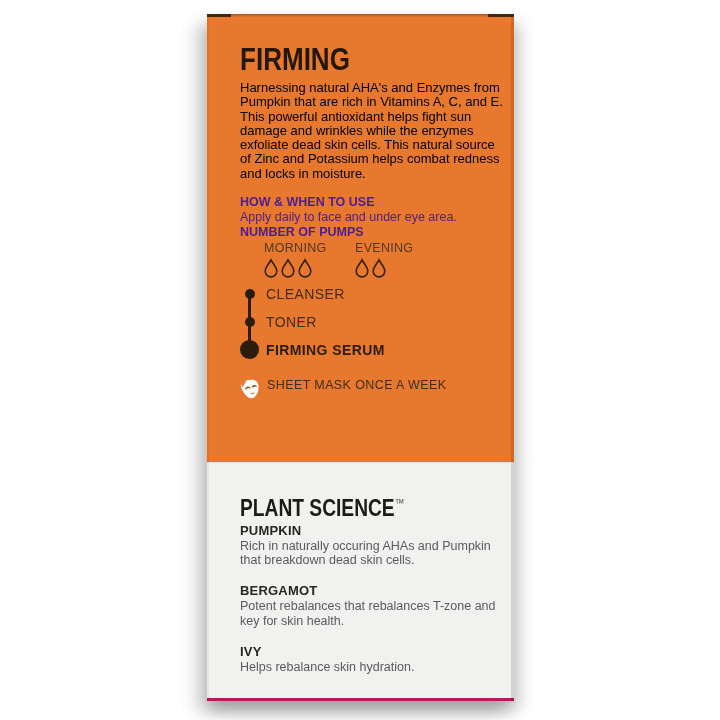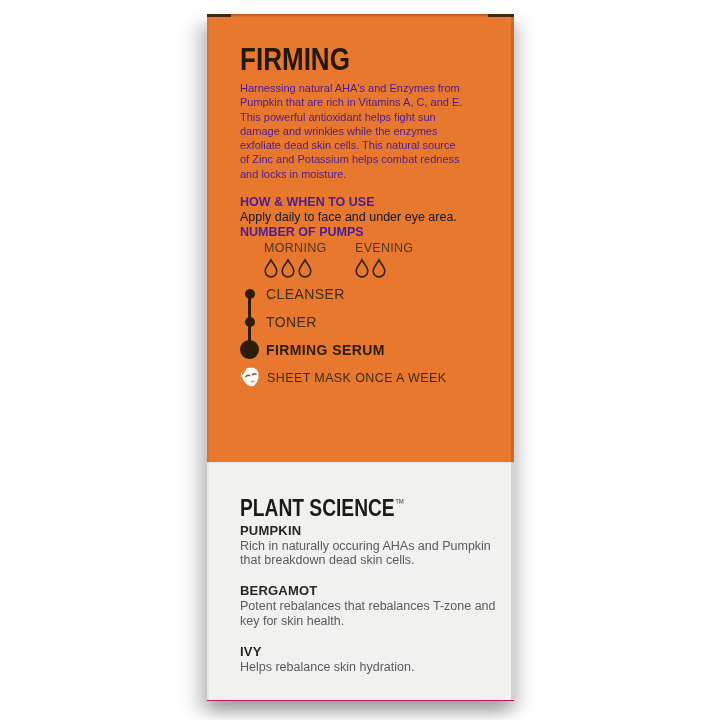--- a/index.html
+++ b/index.html
@@ -56,38 +56,38 @@
     font-size: 31px;
     line-height: 28px;
     font-weight: bold;
     color: #231808;
     transform: scaleX(0.84);
     transform-origin: left bottom;
     letter-spacing: 0px;
     white-space: nowrap;
   }
   .desc-line {
-    font-size: 11px;
+    font-size: 13px;
     line-height: 14.3px;
-    color: #4c1d95;
+    color: #000000;
     white-space: nowrap;
   }
   .sub-heading {
     font-size: 12.5px;
     font-weight: bold;
     line-height: 14.5px;
     color: #4c1d95;
     white-space: nowrap;
   }
   .mt14 { margin-top: 14px; }
   .mt13 { margin-top: 1px; }
   .body-line {
     font-size: 12.5px;
     line-height: 14.5px;
-    color: #0f172a;
+    color: #4c1d95;
     white-space: nowrap;
   }
   .pumps-columns { display: flex; margin-top: 1px; margin-left: 24px; }
   .pump-col-morning { width: 91px; }
   .pump-col-evening { }
   .pump-col-label {
     font-size: 12.5px; line-height: 15px; color: #4d3920; letter-spacing: 0.3px;
   }
   .drops { display: flex; gap: 3px; margin-top: 2px; height: 22px; align-items: flex-start; }
   .drop-icon { width: 14px; height: 21px; display: block; }
@@ -112,35 +112,35 @@
     background: #2b1d0c;
   }
   .routine-item.current .step-dot {
     width: 19px; height: 19px; margin-top: -9.5px; left: 0px;
   }
   .step-label {
     font-size: 14px; color: #3f2d16; letter-spacing: 0.4px; white-space: nowrap;
   }
   .routine-item.current .step-label { font-weight: bold; color: #2b1d0c; }
 
-  .mask-row { display: flex; align-items: center; margin-top: 2px; margin-left: -2px; }
+  .mask-row { display: flex; margin-top: 14px; margin-left: -2px; }
   .mask-icon { width: 25px; height: 24px; display: block; }
   .mask-label {
     margin-left: 4px;
     font-size: 12.5px; color: #3f2d16; letter-spacing: 0.4px; white-space: nowrap;
   }
 
   
   .science-panel {
     flex: 1;
     background: #f1f1f0;
     padding: 29px 24px 0 33px;
     box-sizing: border-box;
     border-top: 1px solid rgba(0,0,0,0.08);
-    border-bottom: 1px solid #be185d;
+    border-bottom: 3px solid #be185d;
   }
   .science-heading {
     margin: 0 0 4px 0;
     font-size: 24px;
     line-height: 22px;
     font-weight: bold;
     color: #1c1b19;
     transform: scaleX(0.8);
     transform-origin: left bottom;
     white-space: nowrap;

